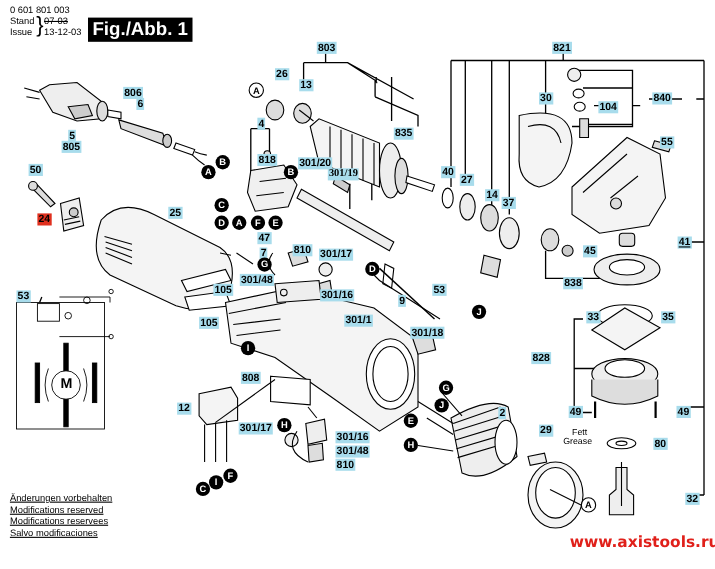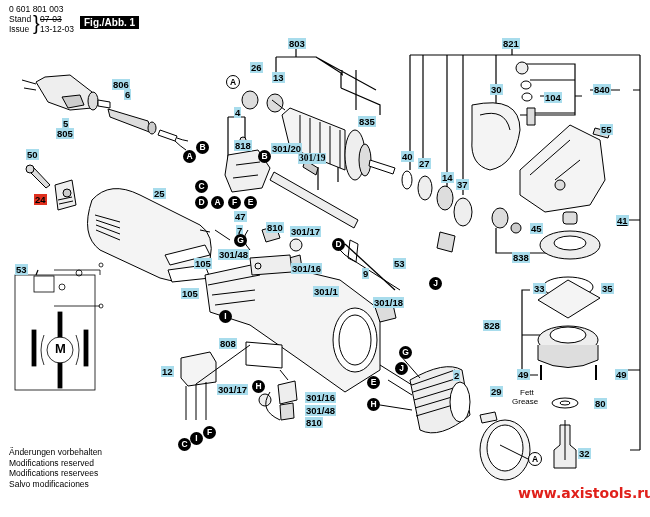--- a/index.html
+++ b/index.html
@@ -1,24 +1,24 @@
 <!DOCTYPE html>
 <html><head>
 <meta charset="utf-8">
 <style>
   html,body{margin:0;padding:0;background:#fff;}
   body{width:650px;height:517px;position:relative;overflow:hidden;font-family:"Liberation Sans",sans-serif;color:#000;}
   .hdr{position:absolute;font-size:8.5px;line-height:10px;}
-  .figbox{position:absolute;left:80px;top:16px;background:#000;color:#fff;font-weight:bold;font-size:10px;padding:1px 4px;}
+  .figbox{position:absolute;left:80px;top:16px;background:#000;color:#fff;font-weight:bold;font-size:17px;padding:1px 4px;}
   .lbl{position:absolute;background:#a8dcec;font-weight:bold;font-size:9.5px;line-height:11px;padding:0 1px;white-space:nowrap;}
   .lbl.red{background:#e0301e;}
   .plain{position:absolute;font-weight:bold;font-size:9.5px;line-height:11px;white-space:nowrap;}
   .circ{position:absolute;width:13px;height:13px;border-radius:50%;background:#000;color:#fff;font-weight:bold;font-size:8.5px;line-height:13px;text-align:center;}
   .circ.open{background:#fff;color:#000;border:1px solid #000;width:12px;height:12px;line-height:12px;}
-  .notes{position:absolute;left:9px;top:447px;font-size:8.5px;line-height:10.5px;}
+  .notes{position:absolute;left:9px;top:447px;font-size:8.5px;line-height:10.5px;text-decoration:underline;}
   .url{position:absolute;left:518px;top:485px;color:#e0201a;font-weight:bold;font-size:14px;font-family:"DejaVu Sans",sans-serif;}
   .grease{position:absolute;font-size:8px;line-height:9px;text-align:right;}
   svg#art{position:absolute;left:0;top:0;}
 </style>
 </head>
 <body>
 
 <div class="hdr" style="left:9px;top:4px;">0 601 801 003</div>
 <div class="hdr" style="left:9px;top:14px;">Stand</div>
 <div class="hdr" style="left:40px;top:14px;text-decoration:line-through;">07-03</div>
@@ -258,21 +258,21 @@
 <div class="lbl" style="left:161px;top:366px;">12</div>
 <div class="lbl" style="left:517px;top:369px;">49</div>
 <div class="lbl" style="left:615px;top:369px;">49</div>
 <div class="lbl" style="left:453px;top:370px;">2</div>
 <div class="lbl" style="left:217px;top:384px;">301/17</div>
 <div class="lbl" style="left:305px;top:392px;">301/16</div>
 <div class="lbl" style="left:305px;top:405px;">301/48</div>
 <div class="lbl" style="left:305px;top:417px;">810</div>
 <div class="lbl" style="left:490px;top:386px;">29</div>
 <div class="lbl" style="left:594px;top:398px;">80</div>
-<div class="lbl" style="left:578px;top:448px;">32</div>
+<div class="lbl" style="left:623px;top:448px;">32</div>
 
 <div class="grease" style="left:520px;top:388px;">Fett</div>
 <div class="grease" style="left:512px;top:397px;">Grease</div>
 
 <div class="plain" style="left:55px;top:343px;font-size:13px;">M</div>
 
 <div class="circ open" style="left:226px;top:75px;">A</div>
 <div class="circ" style="left:196px;top:141px;">B</div>
 <div class="circ" style="left:183px;top:150px;">A</div>
 <div class="circ" style="left:258px;top:150px;">B</div>

